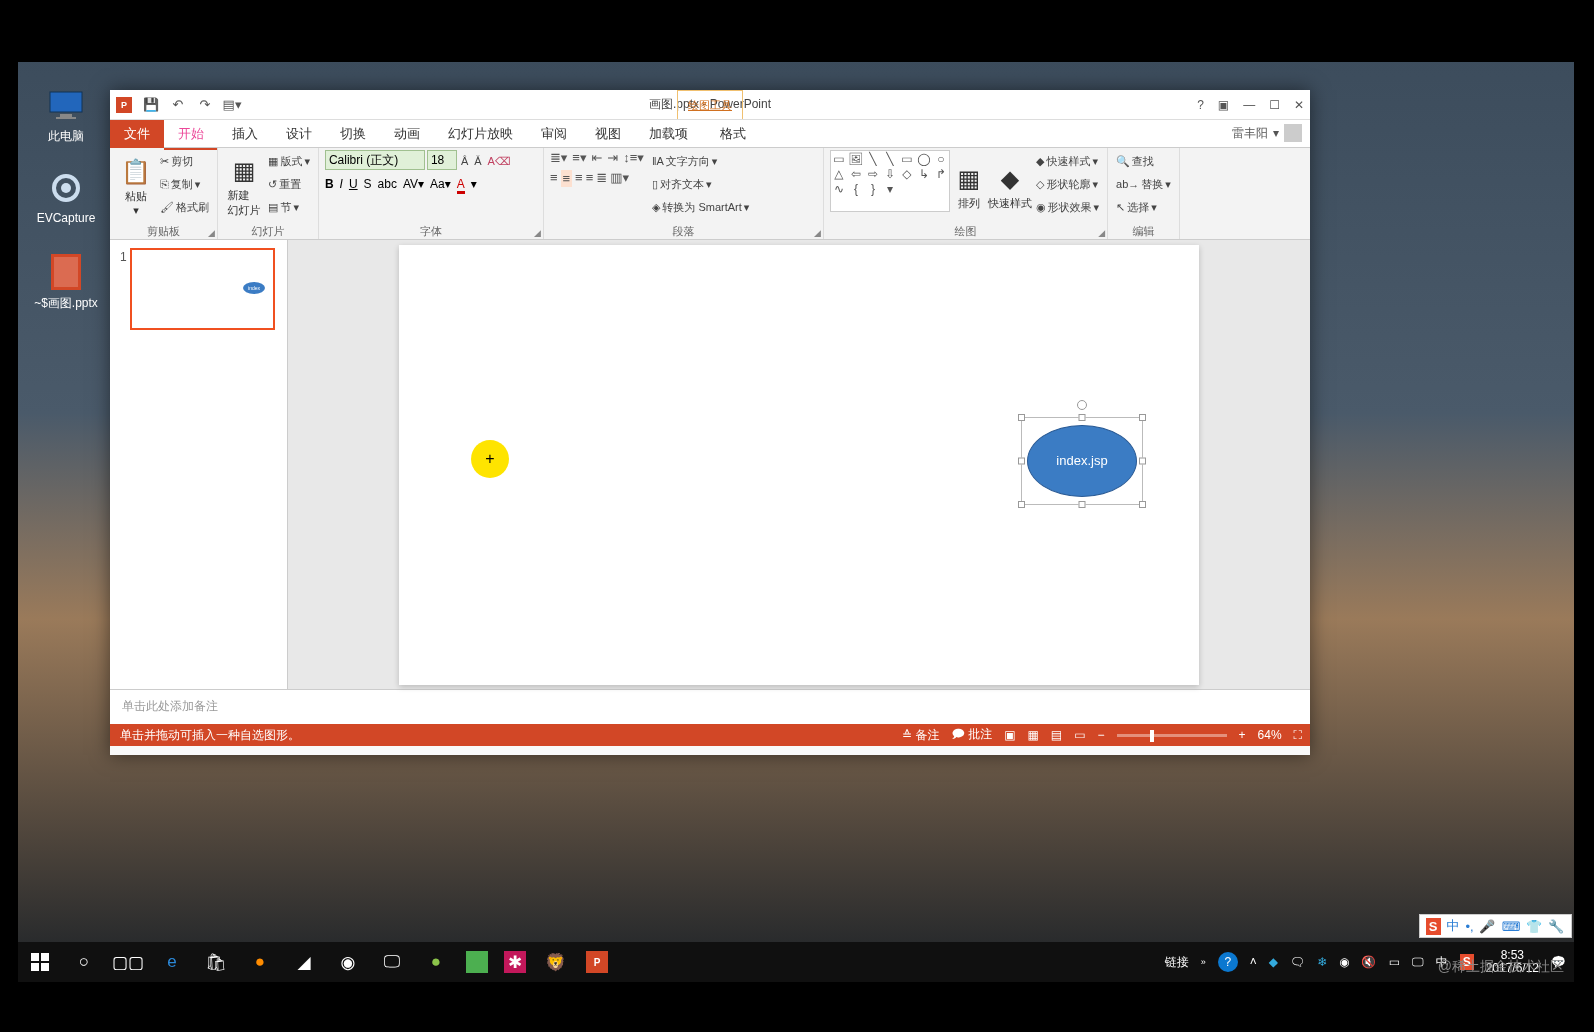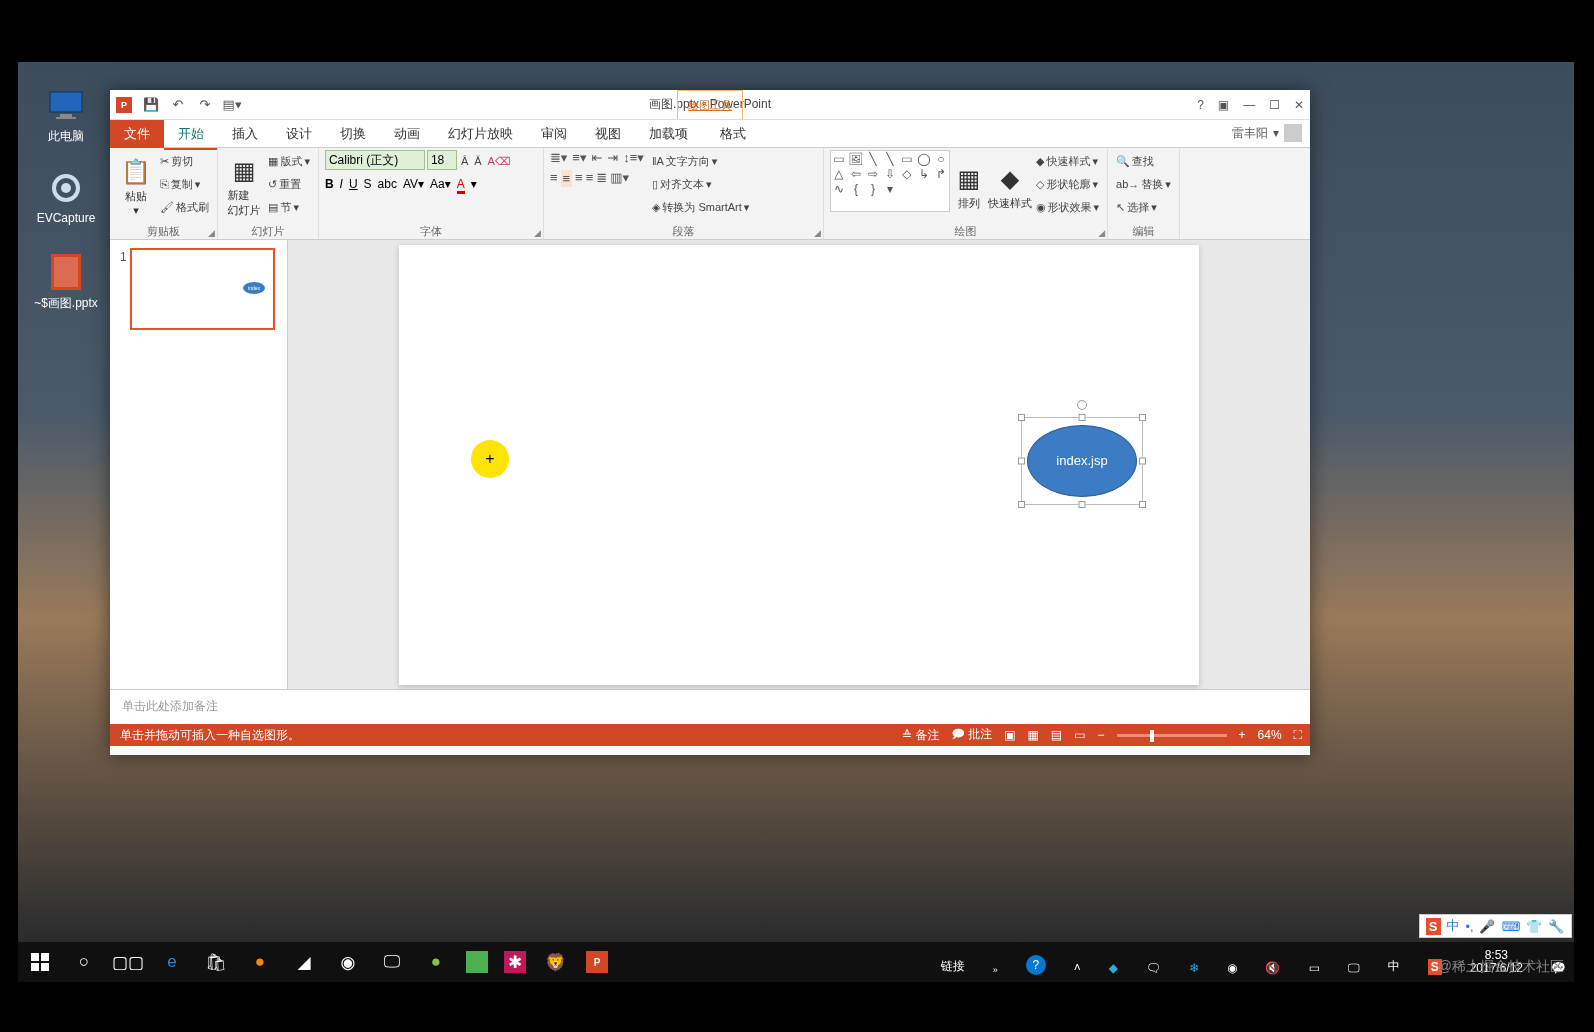--- a/index.html
+++ b/index.html
@@ -14,21 +14,21 @@
 .ppt-window { position:absolute; top:90px; left:110px; width:1200px; height:665px; background:#f9f9f9; box-shadow:0 0 18px rgba(0,0,0,.5); }
 .title-bar { height:30px; background:#fff; border-bottom:1px solid #ddd; display:flex; align-items:center; position:relative; }
 .qat { display:flex; align-items:center; gap:11px; padding-left:6px; }
 .qaticn { width:16px; height:16px; display:flex; align-items:center; justify-content:center; font-size:13px; color:#555; }
 .ttxt { position:absolute; left:50%; transform:translateX(-50%); font-size:12px; color:#444; }
 .ctx-tab { position:absolute; left:567px; top:0; height:100%; padding:0 10px; border:1px solid #f0c070; border-bottom:none; color:#d07020; font-size:11px; display:flex; align-items:center; text-decoration:underline; }
 .winctrl { position:absolute; right:6px; display:flex; gap:14px; align-items:center; color:#555; font-size:12px; }
 .ribbon-tabs { height:28px; background:#fff; display:flex; align-items:flex-start; border-bottom:1px solid #ccc; position:relative; }
 .rtab { padding:5px 14px; font-size:13px; color:#333; cursor:pointer; }
 .rtab.file { background:#d24726; color:#fff; }
-.rtab.active { color:#0f766e; border-bottom:2px solid #d24726; margin-bottom:-1px; }
+.rtab.active { color:#ec4899; border-bottom:2px solid #d24726; margin-bottom:-1px; }
 .user-area { position:absolute; right:8px; font-size:12px; color:#555; display:flex; align-items:center; gap:5px; bottom:5px;}
 .ribbon { height:92px; background:#f3f3f3; border-bottom:1px solid #ccc; display:flex; }
 .rgroup { border-right:1px solid #ddd; padding:2px 6px 1px; display:flex; flex-direction:column; position:relative; }
 .rgrp-body { flex:1; display:flex; align-items:flex-start; gap:2px; }
 .rgrp-label { text-align:center; font-size:11px; color:#666; height:14px; }
 .bigbtn { display:flex; flex-direction:column; align-items:center; justify-content:center; width:40px; height:72px; font-size:11px; color:#333; }
 .bigbtn .ic { font-size:24px; height:34px; display:flex; align-items:center; }
 .minibtn { font-size:11px; color:#444; display:flex; align-items:center; gap:2px; height:22px; padding:0 2px; }
 .font-row { display:flex; gap:2px; }
 .font-sel { border:1px solid #a0c090; background:#e0f0d8; font-size:12px; height:20px; padding:0 3px; }
@@ -47,21 +47,21 @@
 .sel-h { position:absolute; width:7px; height:7px; background:#fff; border:1px solid #999; }
 .rot-h { position:absolute; width:10px; height:10px; border:1px solid #999; border-radius:50%; background:#fff; left:50%; top:-18px; transform:translateX(-50%);}
 .cursor-dot { position:absolute; width:38px; height:38px; background:#fee400; border-radius:50%; display:flex; align-items:center; justify-content:center; font-size:16px; left:72px; top:195px;}
 .notes-pane { height:35px; background:#fff; border-top:1px solid #ccc; padding:8px 12px; font-size:12px; color:#999; }
 .status-bar { height:22px; background:#d24726; color:#fff; font-size:12px; display:flex; align-items:center; padding:0 10px; position:relative; }
 .status-r { position:absolute; right:8px; display:flex; align-items:center; gap:12px; }
 .zoom-slider { width:110px; height:3px; background:rgba(255,255,255,.4); position:relative; }
 .zoom-thumb { position:absolute; width:4px; height:12px; background:#fff; top:-4px; left:30%; }
 .taskbar { position:absolute; bottom:50px; left:18px; width:1556px; height:40px; background:#101010; display:flex; align-items:center; padding:0 8px; gap:16px; color:#fff; }
 .tbicon { width:28px; height:28px; display:flex; align-items:center; justify-content:center; font-size:17px; }
-.tb-r { margin-left:auto; display:flex; align-items:flex-end; gap:28px; font-size:12px; }
+.tb-r { margin-left:auto; display:flex; align-items:center; gap:12px; font-size:12px; }
 .clock { text-align:center; line-height:1.1; font-size:12px; }
 .ime-bar { position:absolute; right:22px; bottom:94px; height:24px; background:#fff; border:1px solid #ccc; display:flex; align-items:center; gap:6px; padding:0 6px; font-size:13px; }
 .wm { position:absolute; right:30px; bottom:56px; color:#888; font-size:14px; }
 svg { display:block; }
 </style>
 </head>
 <body>
 
 <div class="desktop"></div>
 <div class="blackbar-top"></div>

